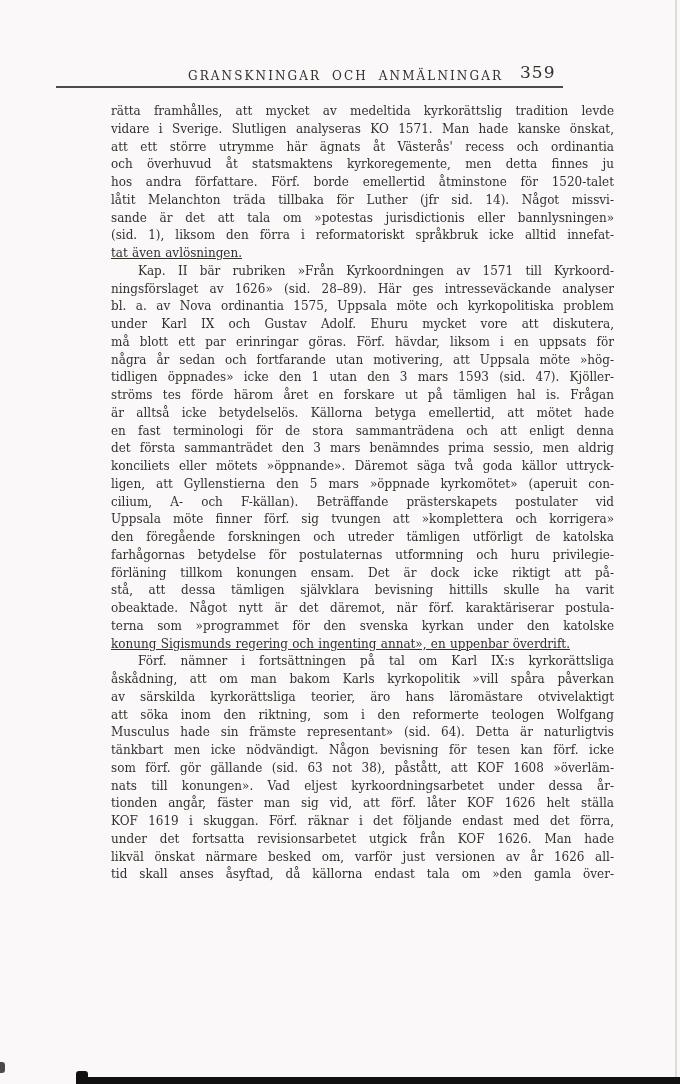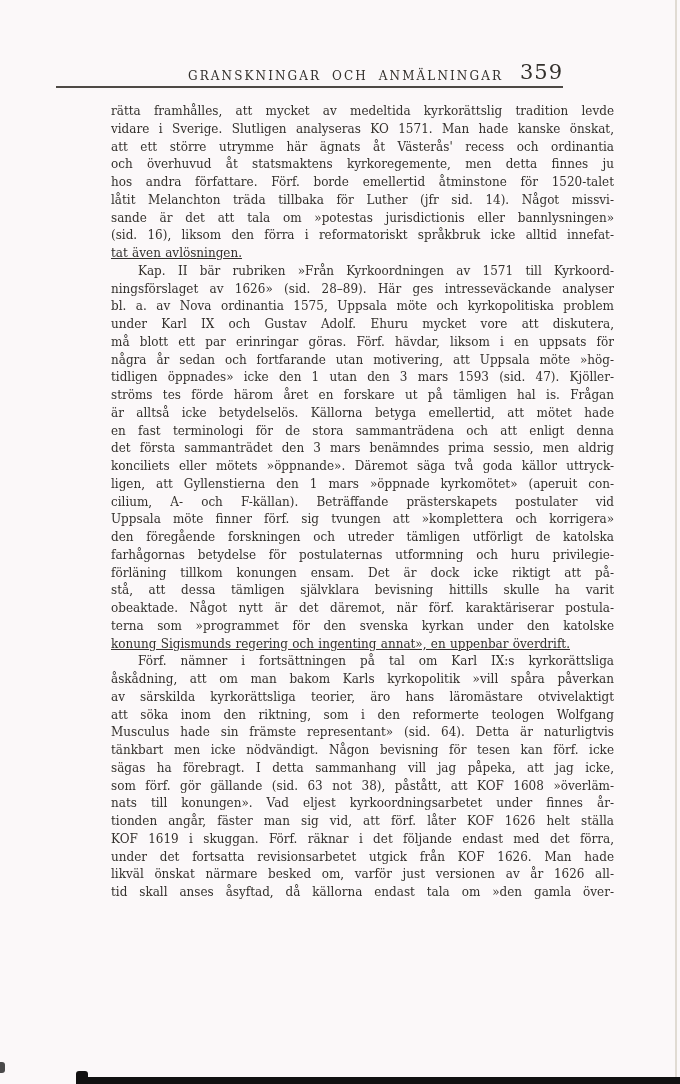--- a/index.html
+++ b/index.html
@@ -20,21 +20,21 @@
   
   .head-title{
     position:absolute;left:188px;top:70px;
     font-size:12px;line-height:12px;
     letter-spacing:2.1px;word-spacing:5px;
     color:var(--ink);
     white-space:nowrap;
   }
   .folio{
     position:absolute;left:520px;top:64px;
-    font-size:21px;line-height:16px;
+    font-size:17px;line-height:16px;
     color:var(--ink);
     letter-spacing:1px;
   }
   .head-rule{
     position:absolute;left:56px;top:86px;
     width:507px;height:2px;
     background:var(--rule);
   }
   
   .text-block{
@@ -81,53 +81,52 @@
   <div class="head-rule"></div>
 
   <main class="text-block" id="text-block">
       <div class="line">rätta framhålles, att mycket av medeltida kyrkorättslig tradition levde</div>
       <div class="line">vidare i Sverige. Slutligen analyseras KO 1571. Man hade kanske önskat,</div>
       <div class="line">att ett större utrymme här ägnats åt Västerås' recess och ordinantia</div>
       <div class="line">och överhuvud åt statsmaktens kyrkoregemente, men detta finnes ju</div>
       <div class="line">hos andra författare. Förf. borde emellertid åtminstone för 1520-talet</div>
       <div class="line">låtit Melanchton träda tillbaka för Luther (jfr sid. 14). Något missvi-</div>
       <div class="line">sande är det att tala om »potestas jurisdictionis eller bannlysningen»</div>
-      <div class="line">(sid. 16), liksom den förra i reformatoriskt språkbruk icke alltid innefat-</div>
+      <div class="line">(sid. 1), liksom den förra i reformatoriskt språkbruk icke alltid innefat-</div>
       <div class="line end">tat även avlösningen.</div>
       <div class="line indent">Kap. II bär rubriken »Från Kyrkoordningen av 1571 till Kyrkoord-</div>
       <div class="line">ningsförslaget av 1626» (sid. 28–89). Här ges intresseväckande analyser</div>
       <div class="line">bl. a. av Nova ordinantia 1575, Uppsala möte och kyrkopolitiska problem</div>
       <div class="line">under Karl IX och Gustav Adolf. Ehuru mycket vore att diskutera,</div>
       <div class="line">må blott ett par erinringar göras. Förf. hävdar, liksom i en uppsats för</div>
       <div class="line">några år sedan och fortfarande utan motivering, att Uppsala möte »hög-</div>
       <div class="line">tidligen öppnades» icke den 1 utan den 3 mars 1593 (sid. 47). Kjöller-</div>
       <div class="line">ströms tes förde härom året en forskare ut på tämligen hal is. Frågan</div>
       <div class="line">är alltså icke betydelselös. Källorna betyga emellertid, att mötet hade</div>
       <div class="line">en fast terminologi för de stora sammanträdena och att enligt denna</div>
       <div class="line">det första sammanträdet den 3 mars benämndes prima sessio, men aldrig</div>
       <div class="line">konciliets eller mötets »öppnande». Däremot säga två goda källor uttryck-</div>
-      <div class="line">ligen, att Gyllenstierna den 1 mars »öppnade kyrkomötet» (aperuit con-</div>
+      <div class="line">ligen, att Gyllenstierna den 5 mars »öppnade kyrkomötet» (aperuit con-</div>
       <div class="line">cilium, A- och F-källan). Beträffande prästerskapets postulater vid</div>
       <div class="line">Uppsala möte finner förf. sig tvungen att »komplettera och korrigera»</div>
       <div class="line">den föregående forskningen och utreder tämligen utförligt de katolska</div>
       <div class="line">farhågornas betydelse för postulaternas utformning och huru privilegie-</div>
       <div class="line">förläning tillkom konungen ensam. Det är dock icke riktigt att på-</div>
       <div class="line">stå, att dessa tämligen självklara bevisning hittills skulle ha varit</div>
       <div class="line">obeaktade. Något nytt är det däremot, när förf. karaktäriserar postula-</div>
       <div class="line">terna som »programmet för den svenska kyrkan under den katolske</div>
       <div class="line end">konung Sigismunds regering och ingenting annat», en uppenbar överdrift.</div>
       <div class="line indent">Förf. nämner i fortsättningen på tal om Karl IX:s kyrkorättsliga</div>
       <div class="line">åskådning, att om man bakom Karls kyrkopolitik »vill spåra påverkan</div>
       <div class="line">av särskilda kyrkorättsliga teorier, äro hans läromästare otvivelaktigt</div>
       <div class="line">att söka inom den riktning, som i den reformerte teologen Wolfgang</div>
       <div class="line">Musculus hade sin främste representant» (sid. 64). Detta är naturligtvis</div>
       <div class="line">tänkbart men icke nödvändigt. Någon bevisning för tesen kan förf. icke</div>
-      <div class="line">sägas ha förebragt. I detta sammanhang vill jag påpeka, att jag icke,</div>
       <div class="line">som förf. gör gällande (sid. 63 not 38), påstått, att KOF 1608 »överläm-</div>
-      <div class="line">nats till konungen». Vad eljest kyrkoordningsarbetet under finnes år-</div>
+      <div class="line">nats till konungen». Vad eljest kyrkoordningsarbetet under dessa år-</div>
       <div class="line">tionden angår, fäster man sig vid, att förf. låter KOF 1626 helt ställa</div>
       <div class="line">KOF 1619 i skuggan. Förf. räknar i det följande endast med det förra,</div>
       <div class="line">under det fortsatta revisionsarbetet utgick från KOF 1626. Man hade</div>
       <div class="line">likväl önskat närmare besked om, varför just versionen av år 1626 all-</div>
       <div class="line">tid skall anses åsyftad, då källorna endast tala om »den gamla över-</div>
     </main>
 
   <div class="edge-line"></div>
   <div class="left-speck"></div>
   <div class="bottom-shadow-nub"></div>

